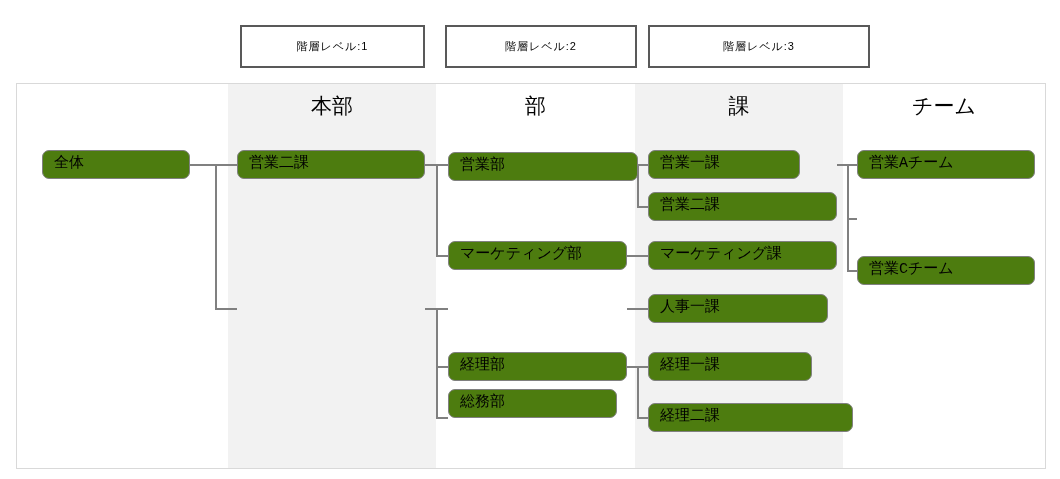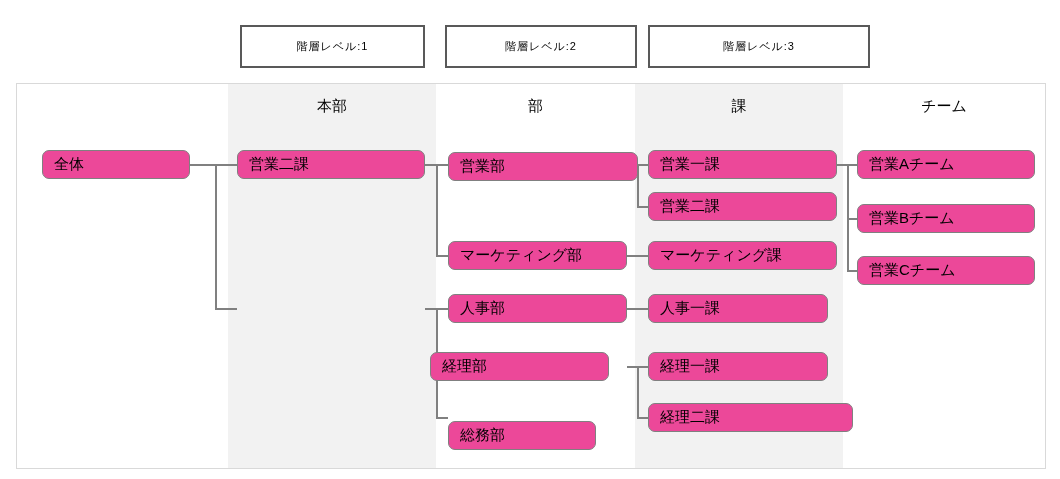--- a/index.html
+++ b/index.html
@@ -15,29 +15,29 @@
   }
 
   
   .chart{
     position:absolute;left:16px;top:83px;width:1028px;height:384px;
     box-sizing:content-box;border:1px solid #d9d9d9;background:#fff;
   }
   .band{position:absolute;top:0;height:100%;background:#f2f2f2;}
   .col-header{
     position:absolute;top:12px;height:20px;line-height:20px;
-    text-align:center;font-size:15px;
+    text-align:center;font-size:21px;
   }
 
   
   .node{
     position:absolute;height:29px;box-sizing:border-box;
-    background:#ec4899;border:1.5px solid #808080;border-radius:7px;
+    background:#4d7c0f;border:1.5px solid #808080;border-radius:7px;
     font-size:15px;line-height:26px;padding-left:11px;
-    white-space:nowrap;overflow:hidden;
+    white-space:nowrap;overflow:hidden;font-family:Liberation Mono, monospace;
   }
 
   
   .line{position:absolute;background:#808080;}
   .line.h{height:1.5px;}
   .line.v{width:1.5px;}
 </style>
 </head>
 <body>
 
@@ -86,29 +86,27 @@
     <div class="line h" style="left:610px;top:282px;width:21px"></div>
     <div class="line v" style="left:620px;top:282px;height:52px"></div>
     <div class="line h" style="left:620px;top:333px;width:11px"></div>
 
     <div class="node" style="left:25px;top:66px;width:148px">全体</div>
 
     <div class="node" style="left:220px;top:66px;width:188px">営業二課</div>
 
     <div class="node" style="left:431px;top:68px;width:190px">営業部</div>
     <div class="node" style="left:431px;top:157px;width:179px">マーケティング部</div>
-    <div class="node" style="left:431px;top:210px;width:179px">人事部</div>
-    <div class="node" style="left:413px;top:268px;width:179px">経理部</div>
-    <div class="node" style="left:431px;top:337px;width:148px">総務部</div>
+    <div class="node" style="left:431px;top:268px;width:179px">経理部</div>
+    <div class="node" style="left:431px;top:305px;width:169px">総務部</div>
 
-    <div class="node" style="left:631px;top:66px;width:189px">営業一課</div>
+    <div class="node" style="left:631px;top:66px;width:152px">営業一課</div>
     <div class="node" style="left:631px;top:108px;width:189px">営業二課</div>
     <div class="node" style="left:631px;top:157px;width:189px">マーケティング課</div>
     <div class="node" style="left:631px;top:210px;width:180px">人事一課</div>
-    <div class="node" style="left:631px;top:268px;width:180px">経理一課</div>
+    <div class="node" style="left:631px;top:268px;width:164px">経理一課</div>
     <div class="node" style="left:631px;top:319px;width:205px">経理二課</div>
 
     <div class="node" style="left:840px;top:66px;width:178px">営業Aチーム</div>
-    <div class="node" style="left:840px;top:120px;width:178px">営業Bチーム</div>
     <div class="node" style="left:840px;top:172px;width:178px">営業Cチーム</div>
 
   </div>
 </div>
 
 </body></html>

